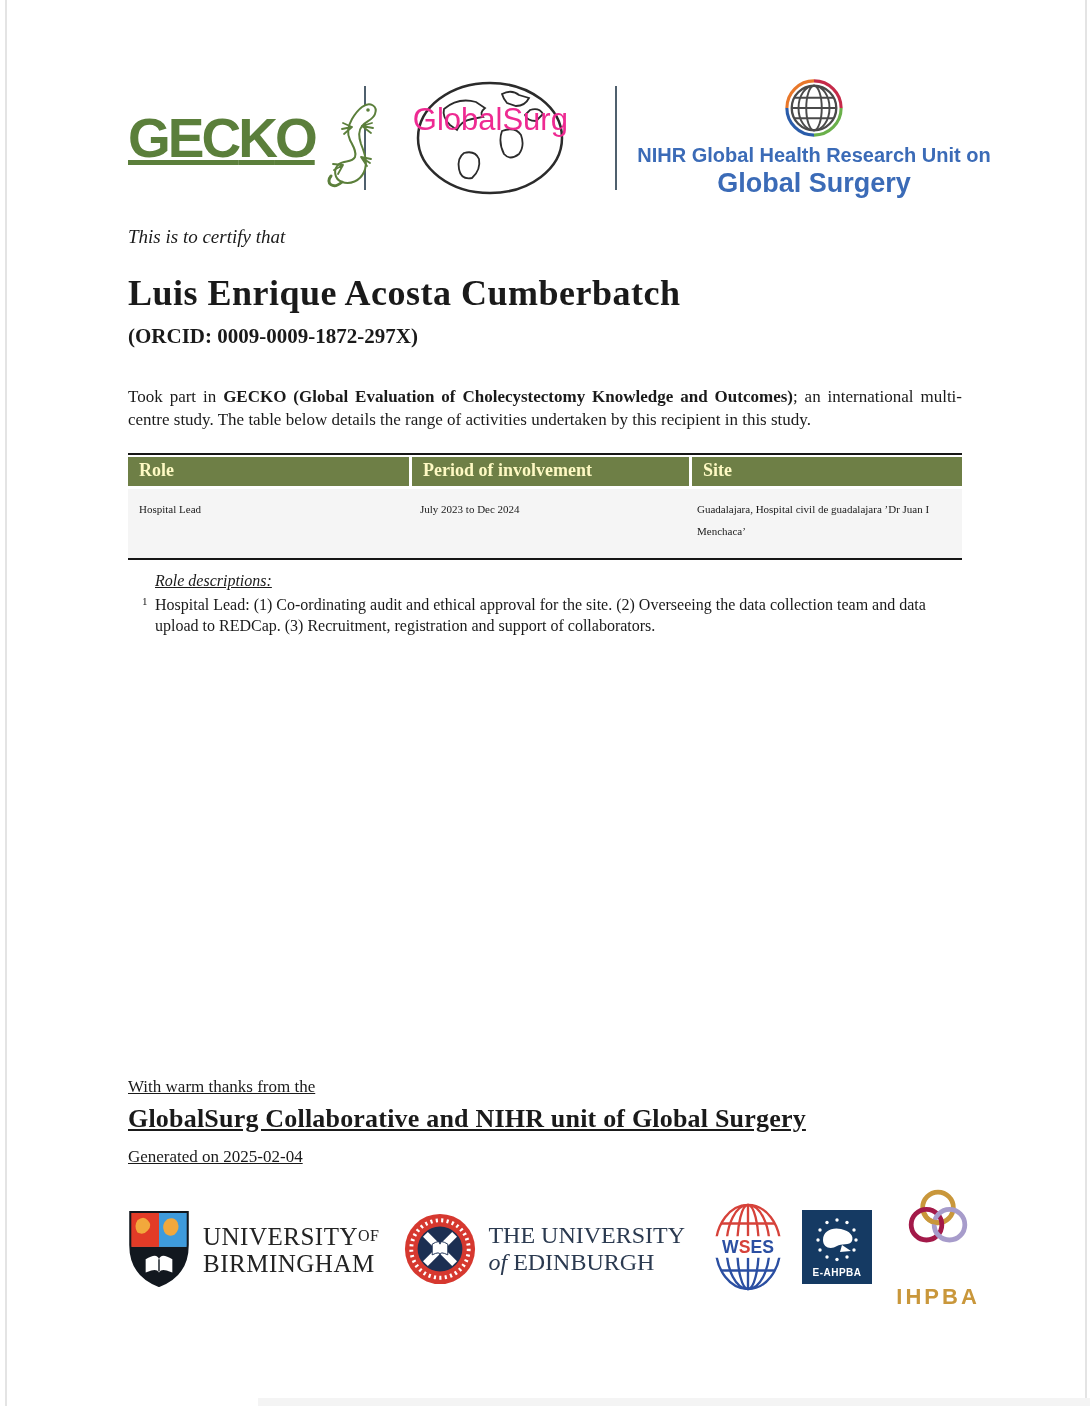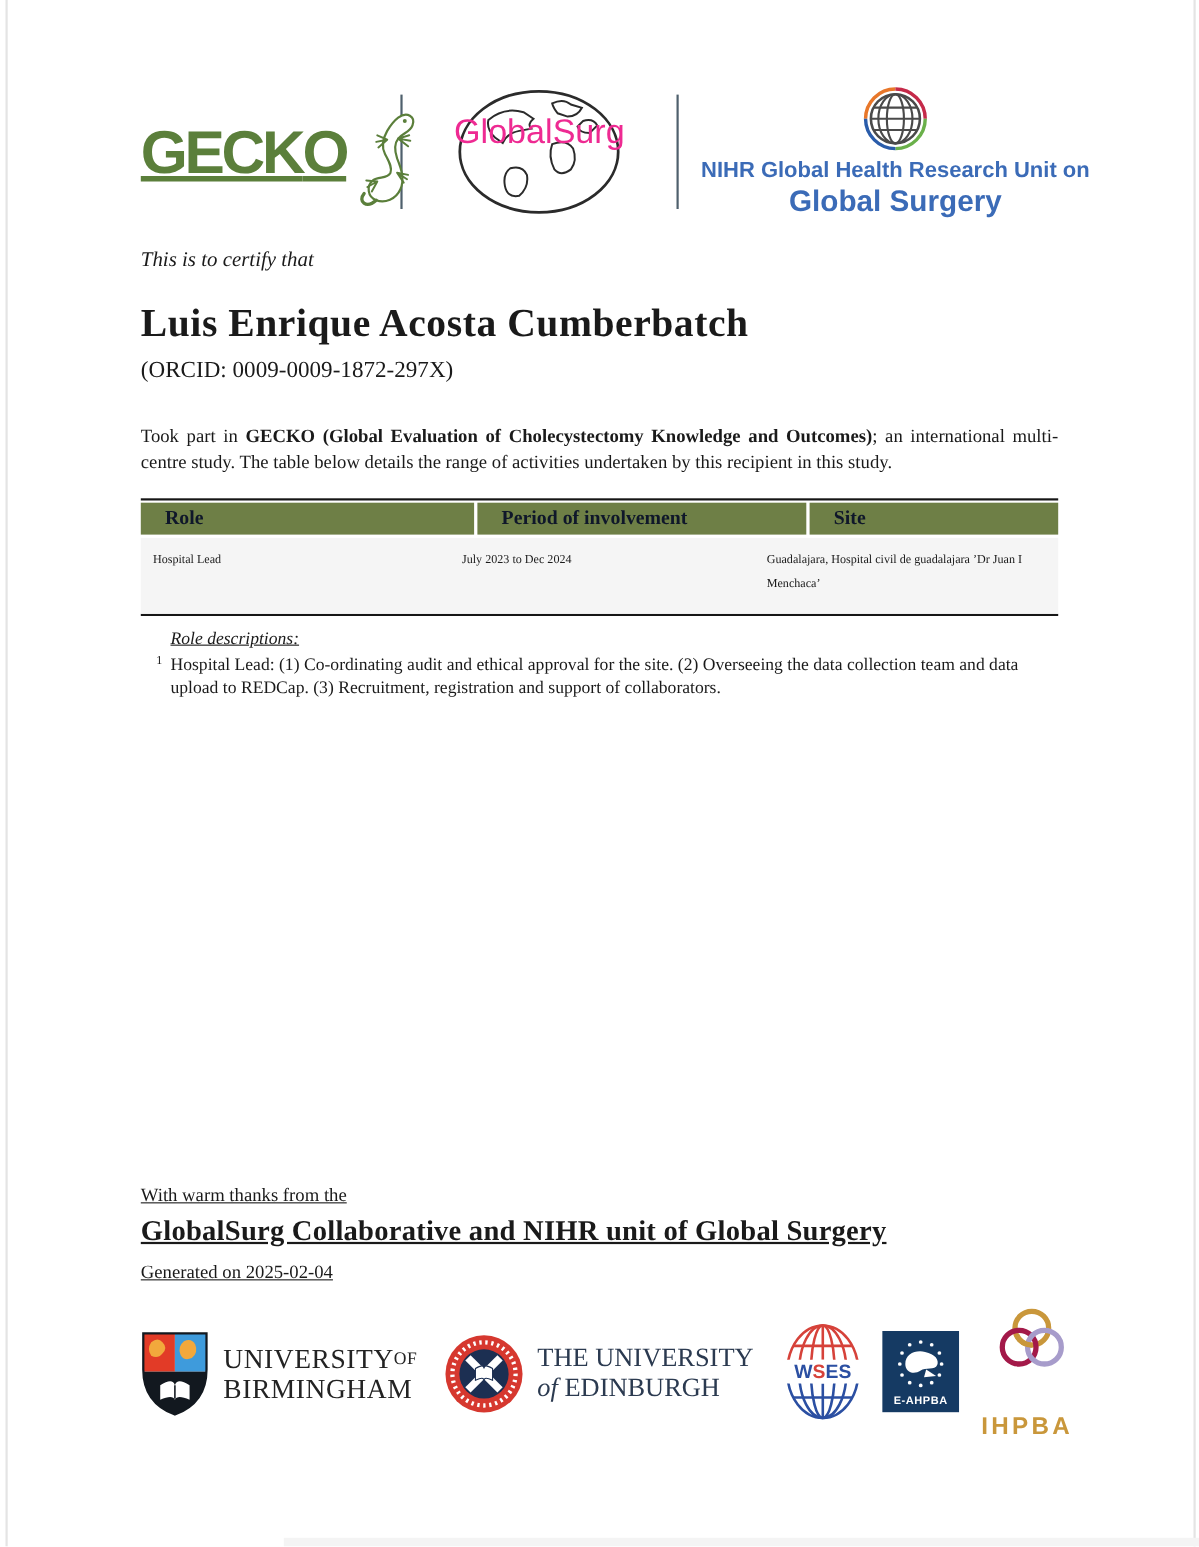--- a/index.html
+++ b/index.html
@@ -24,28 +24,28 @@
   .gs-logo svg{position:absolute;left:0;top:0;}
   .gs-text{position:absolute;top:23px;left:50%;transform:translateX(-50%);
     font-family:"Liberation Sans",sans-serif;font-weight:400;font-size:31px;white-space:nowrap;}
   .nihr-logo{display:flex;flex-direction:column;align-items:center;width:296px;flex:none;}
   .nihr-line1{font-family:"Liberation Sans",sans-serif;font-weight:700;font-size:20px;margin-top:5px;white-space:nowrap;}
   .nihr-line2{font-family:"Liberation Sans",sans-serif;font-weight:700;font-size:27px;margin-top:1px;}
 
   
   .certify-line{margin-top:28px;font-style:italic;font-size:19px;}
   .recipient-name{margin-top:24px;font-size:36px;font-weight:bold;letter-spacing:0.5px;}
-  .orcid-line{margin-top:10px;font-size:21px;font-weight:normal;}
+  .orcid-line{margin-top:10px;font-size:21px;font-weight:bold;}
   .intro-para{margin-top:36px;font-size:17px;line-height:23px;text-align:justify;}
 
   
   .activity-table{margin-top:22px;border-top:2px solid #161616;border-bottom:2px solid #161616;
     padding:2px 0 0 0;}
   .t-head{display:flex;gap:3px;}
-  .t-head .cell{color:#0f172a;font-weight:bold;font-size:18px;padding:3px 22px 5px;}
+  .t-head .cell{color:#fef9c3;font-weight:bold;font-size:18px;padding:3px 11px 5px;}
   .t-row{display:flex;background:#f5f5f5;margin-top:3px;margin-bottom:0;}
   .t-row .cell{font-size:11px;line-height:22px;padding:9px 11px 16px;}
   .col-role{width:259px;flex:none;}
   .col-period{width:255px;flex:none;}
   .col-site{flex:1;}
 
   
   .footnote{margin-top:10px;font-size:16px;line-height:21px;}
   .fn-label{margin-left:27px;font-style:italic;text-decoration:underline;}
   .fn-body{position:relative;padding-left:27px;margin-top:3px;}
@@ -60,21 +60,21 @@
   
   .footer-logos{position:absolute;top:1188px;left:0;width:840px;display:flex;align-items:center;}
   .uob{display:flex;align-items:center;}
   .uob-text{margin-left:13px;color:#232323;font-size:25px;line-height:27px;letter-spacing:0.5px;white-space:nowrap;}
   .uob-of{font-size:16px;vertical-align:4px;}
   .uoe{display:flex;align-items:center;margin-left:24px;}
   .uoe-text{margin-left:11px;color:#2b3a50;font-size:24px;line-height:27px;white-space:nowrap;}
   .uoe-of{font-style:italic;}
   .wses{margin-left:26px;flex:none;}
   .eahpba{margin-left:17px;flex:none;}
-  .ihpba{margin-left:20px;display:flex;flex-direction:column;flex:none;gap:36px;}
+  .ihpba{margin-left:20px;display:flex;flex-direction:column;align-items:center;flex:none;gap:36px;}
   .ihpba-label{font-family:"Liberation Sans",sans-serif;font-weight:800;font-size:22px;
     letter-spacing:3px;margin-top:2px;}
 </style>
 </head>
 <body>
 
 <div class="edge left"></div>
 <div class="edge right"></div>
 <div class="bottom-strip"></div>
 

